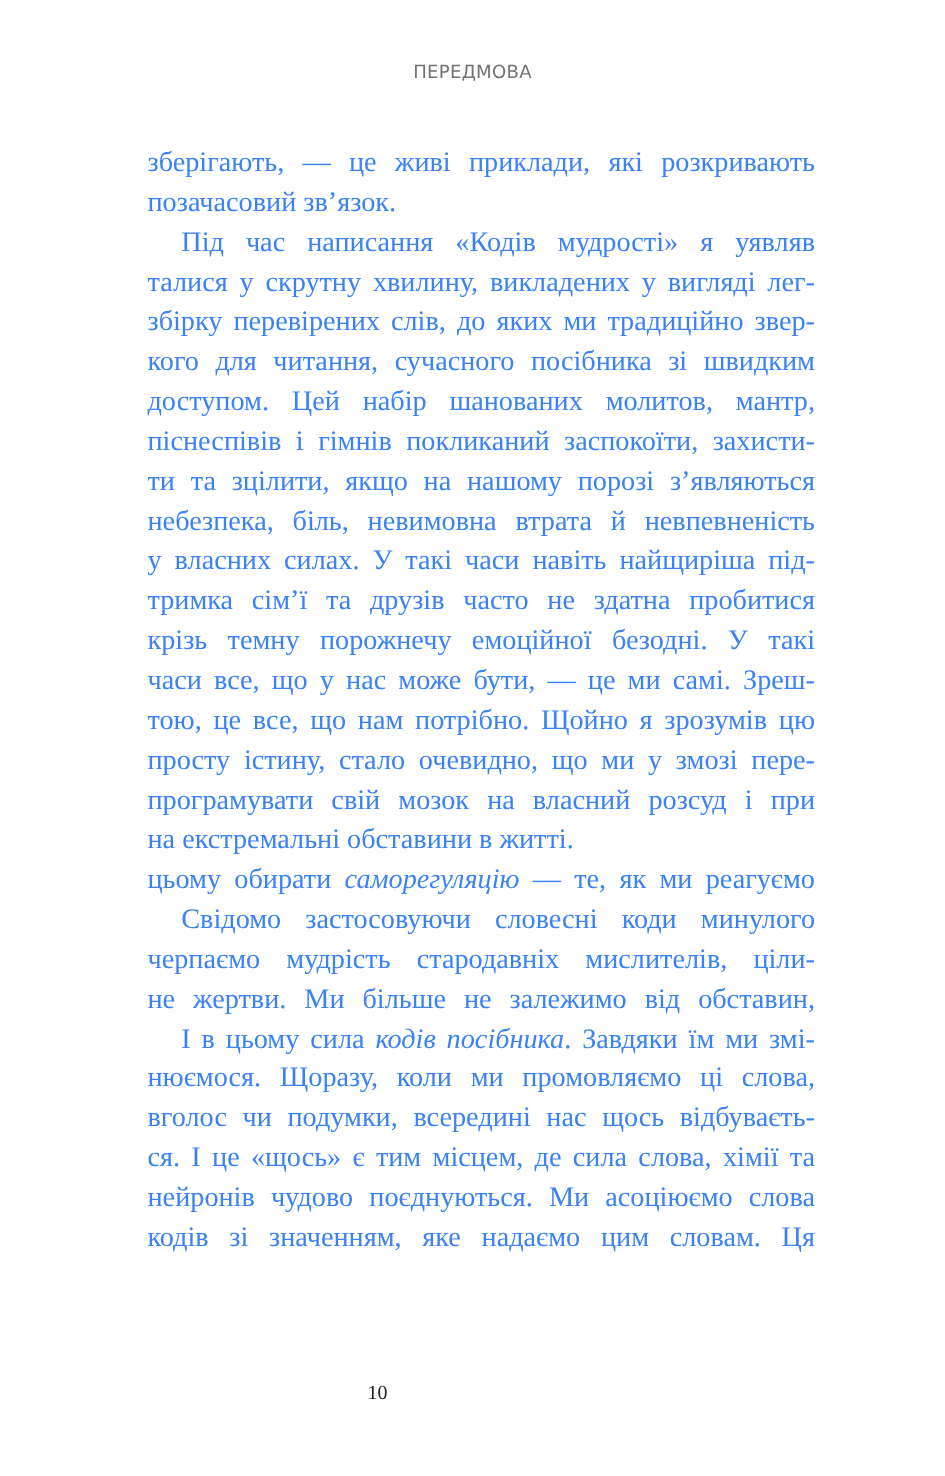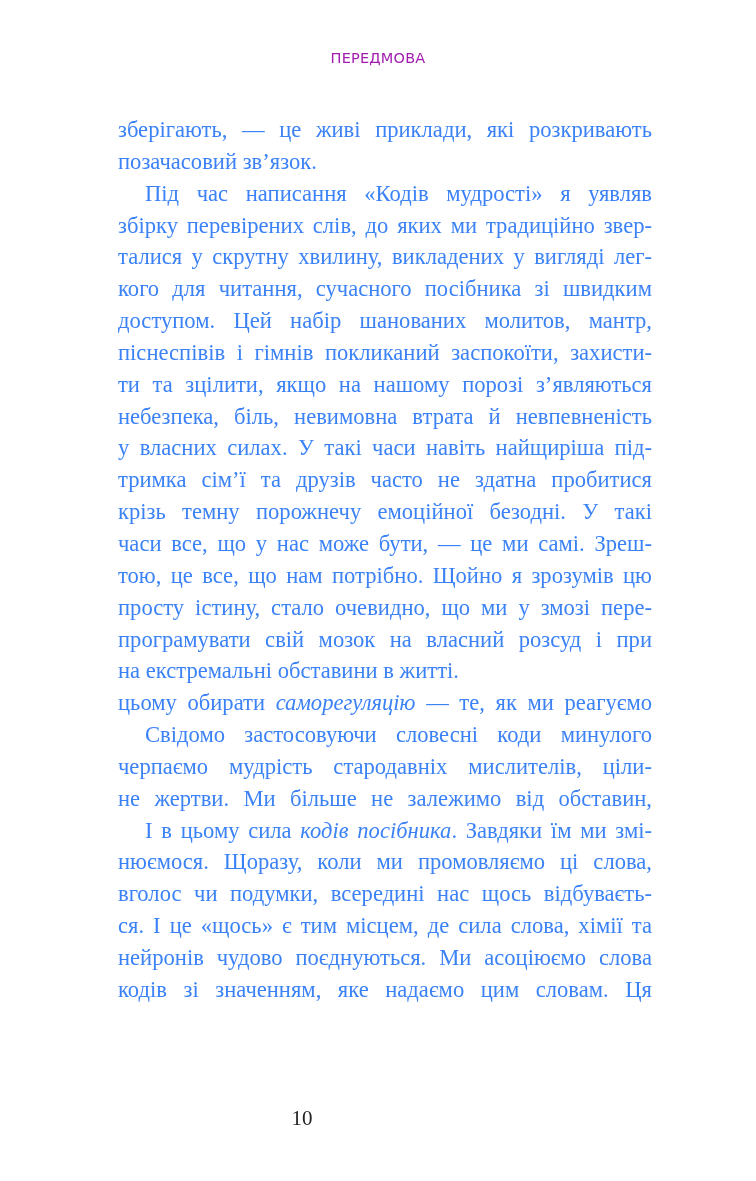--- a/index.html
+++ b/index.html
@@ -16,21 +16,21 @@
     }
     .running-header {
       position: absolute;
       top: 50px;
       left: 0;
       width: 756px;
       text-align: center;
       font-family: "DejaVu Sans", sans-serif;
       font-size: 14.5px;
       letter-spacing: 0.2px;
-      color: #a21caf;
+      color: #737373;
     }
     .text-block {
       position: absolute;
       top: 114px;
       left: 118px;
       width: 534px;
       font-family: "Liberation Serif", "DejaVu Serif", serif;
       font-size: 22.6px;
       line-height: 31.85px;
       color: #3b82f6;
@@ -49,40 +49,40 @@
       padding-left: 27px;
     }
     .it { font-style: italic; }
     .page-number {
       position: absolute;
       top: 1106px;
       left: 0;
       width: 604px;
       text-align: center;
       font-family: "Liberation Serif", "DejaVu Serif", serif;
-      font-size: 21px;
+      font-size: 16px;
       color: #222;
     }
   </style>
 </head>
 <body>
 
 <div class="running-header">ПЕРЕДМОВА</div>
 
 <div class="text-block">
 
   <div>
     <span class="line">зберігають, — це живі приклади, які розкривають</span>
     <span class="line last">позачасовий зв’язок.</span>
   </div>
 
   <div>
     <span class="line indent">Під час написання «Кодів мудрості» я уявляв</span>
+    <span class="line">талися у скрутну хвилину, викладених у вигляді лег-</span>
     <span class="line">збірку перевірених слів, до яких ми традиційно звер-</span>
-    <span class="line">талися у скрутну хвилину, викладених у вигляді лег-</span>
     <span class="line">кого для читання, сучасного посібника зі швидким</span>
     <span class="line">доступом. Цей набір шанованих молитов, мантр,</span>
     <span class="line">піснеспівів і гімнів покликаний заспокоїти, захисти-</span>
     <span class="line">ти та зцілити, якщо на нашому порозі з’являються</span>
     <span class="line">небезпека, біль, невимовна втрата й невпевненість</span>
     <span class="line">у власних силах. У такі часи навіть найщиріша під-</span>
     <span class="line">тримка сім’ї та друзів часто не здатна пробитися</span>
     <span class="line">крізь темну порожнечу емоційної безодні. У такі</span>
     <span class="line">часи все, що у нас може бути, — це ми самі. Зреш-</span>
     <span class="line">тою, це все, що нам потрібно. Щойно я зрозумів цю</span>

